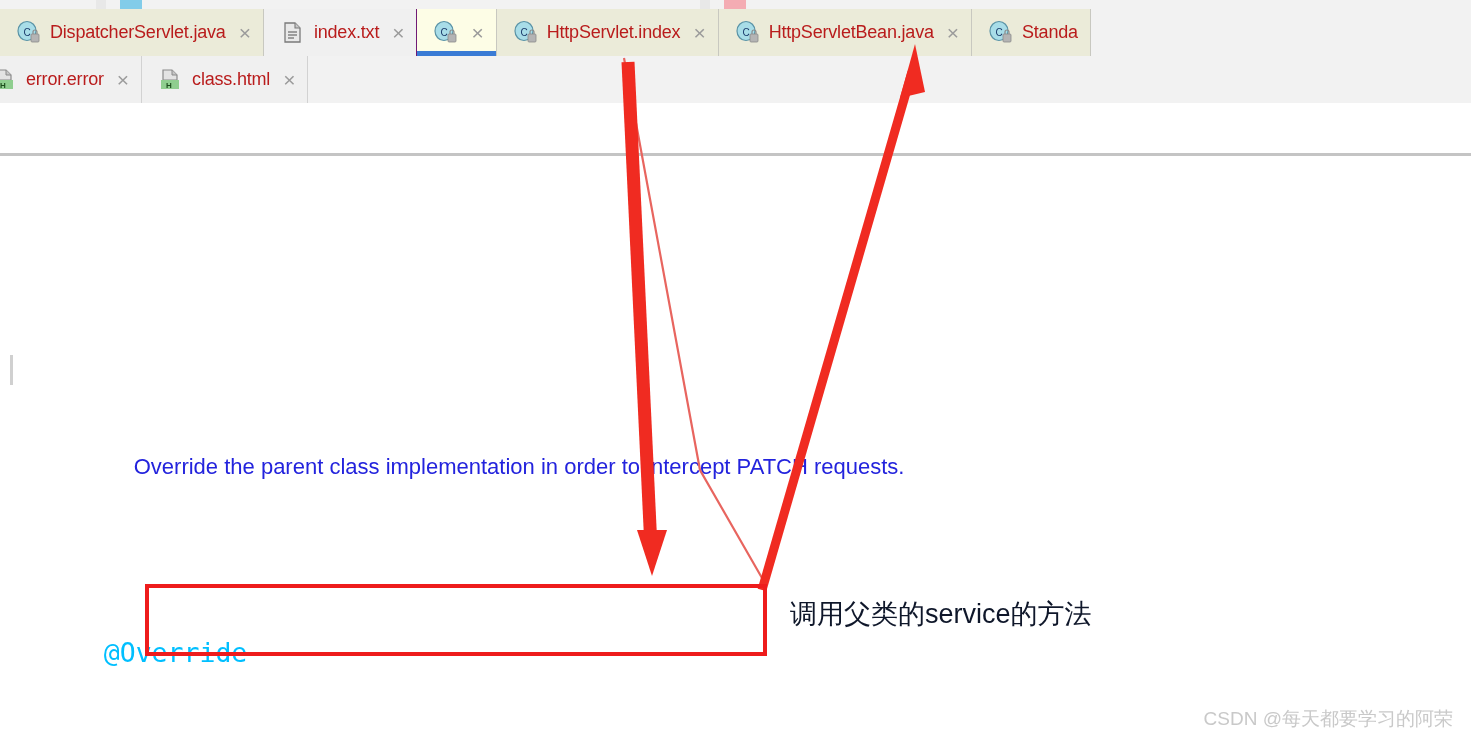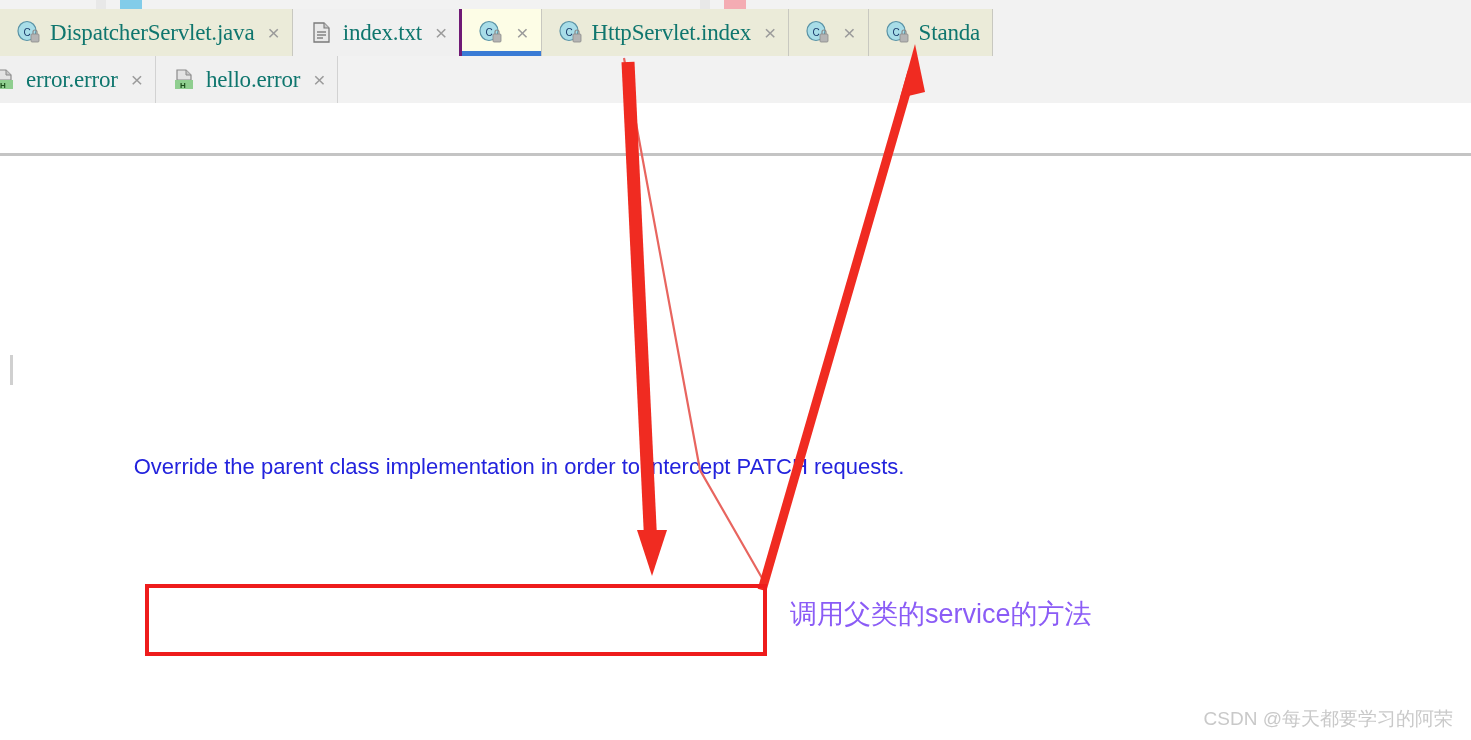--- a/index.html
+++ b/index.html
@@ -49,35 +49,35 @@
     padding: 0 12px 0 16px;
     height: 47px;
     box-sizing: border-box;
     background: #ebebd9;
     border-right: 1px solid #c8c8c0;
     position: relative;
     white-space: nowrap;
     flex: 0 0 auto;
   }
   .tab.html-tab { background: #f0f0f0; border-right: 1px solid #d2d2d2; }
-  .tab.txt-tab  { background: #f0f0f0; border-right: 3px solid #701a75; }
+  .tab.txt-tab  { background: #f0f0f0; border-right: 1px solid #701a75; }
   .tab.active {
     background: #fdfde6;
   }
   .tab.active::after {
     content: "";
     position: absolute;
     left: 0; right: 0; bottom: 0;
     height: 5px;
     background: #3a7bd5;
   }
   .tab-label {
-    font-size: 23px;
-    color: #0f766e;
-    font-family: Liberation Serif, serif;
+    font-size: 18px;
+    color: #b91c1c;
+    font-family: Liberation Sans, sans-serif;
     letter-spacing: -.2px;
   }
   .tab-close {
     font-size: 21px;
     color: #9b9b9b;
     line-height: 1;
     margin-left: 4px;
     font-family: "Liberation Sans", sans-serif;
   }
 
@@ -142,21 +142,21 @@
     left: 145px; top: 584px;
     width: 622px; height: 72px;
     border: 4px solid #ee1c1c;
     box-sizing: border-box;
   }
   #cn-note {
     position: absolute;
     left: 790px; top: 596px;
     font-family: "Liberation Sans", sans-serif;
     font-size: 27px;
-    color: #8b5cf6;
+    color: #0f172a;
     white-space: nowrap;
   }
   #watermark {
     position: absolute;
     right: 18px; bottom: 8px;
     font-family: "Liberation Sans", sans-serif;
     font-size: 19px;
     color: #c9c9c9;
     white-space: nowrap;
     text-align: center;
@@ -232,20 +232,21 @@
 
     <div class="tab">
       <span class="ficon">
         <svg width="25" height="25" viewBox="0 0 25 25">
           <ellipse cx="11" cy="11" rx="9" ry="9.5" fill="#a8dde8" stroke="#5a93a6" stroke-width="1.2"></ellipse>
           <text x="11" y="15.5" font-family="Liberation Sans, sans-serif" font-size="10" fill="#1a3a6b" text-anchor="middle">C</text>
           <rect x="15" y="14" width="8" height="8" rx="1" fill="#b4b4b4" stroke="#8a8a8a" stroke-width=".8"></rect>
           <path d="M17 14v-2a2 2 0 0 1 4 0v2" fill="none" stroke="#8a8a8a" stroke-width="1.2"></path>
         </svg>
       </span>
+      <span class="tab-label">HttpServletBean.java</span>
       <span class="tab-close">×</span>
     </div>
 
     <div class="tab">
       <span class="ficon">
         <svg width="25" height="25" viewBox="0 0 25 25">
           <ellipse cx="11" cy="11" rx="9" ry="9.5" fill="#a8dde8" stroke="#5a93a6" stroke-width="1.2"></ellipse>
           <text x="11" y="15.5" font-family="Liberation Sans, sans-serif" font-size="10" fill="#1a3a6b" text-anchor="middle">C</text>
           <rect x="15" y="14" width="8" height="8" rx="1" fill="#b4b4b4" stroke="#8a8a8a" stroke-width=".8"></rect>
           <path d="M17 14v-2a2 2 0 0 1 4 0v2" fill="none" stroke="#8a8a8a" stroke-width="1.2"></path>
@@ -273,39 +274,42 @@
 
     <div class="tab html-tab">
       <span class="ficon">
         <svg width="25" height="25" viewBox="0 0 25 25">
           <path d="M5 3h9l5 5v5H5z" fill="#e3e3e3" stroke="#8a8a8a" stroke-width="1.2"></path>
           <path d="M14 3v5h5" fill="#c6c6c6" stroke="#8a8a8a" stroke-width="1"></path>
           <rect x="3" y="13" width="18" height="9" fill="#8fce8f"></rect>
           <text x="8" y="20.5" font-family="Liberation Sans, sans-serif" font-size="8" font-weight="bold" fill="#1d4d1d">H</text>
         </svg>
       </span>
-      <span class="tab-label">hello.error</span>
+      <span class="tab-label">class.html</span>
       <span class="tab-close">×</span>
     </div>
 
   </div>
 </div>
 
 <div id="editor">
   <div id="rule-top"></div>
 
   <div id="code">
 
     
     <div class="line">
       <span class="jdoc-bar"></span>
       <span class="jdoc">Override the parent class implementation in order to intercept PATCH requests.</span>
     </div>
 
     
+    <div class="line">
+      <span class="anno">@Override</span>
+    </div>
 
     
     
 
     
     
 
     
     
 

